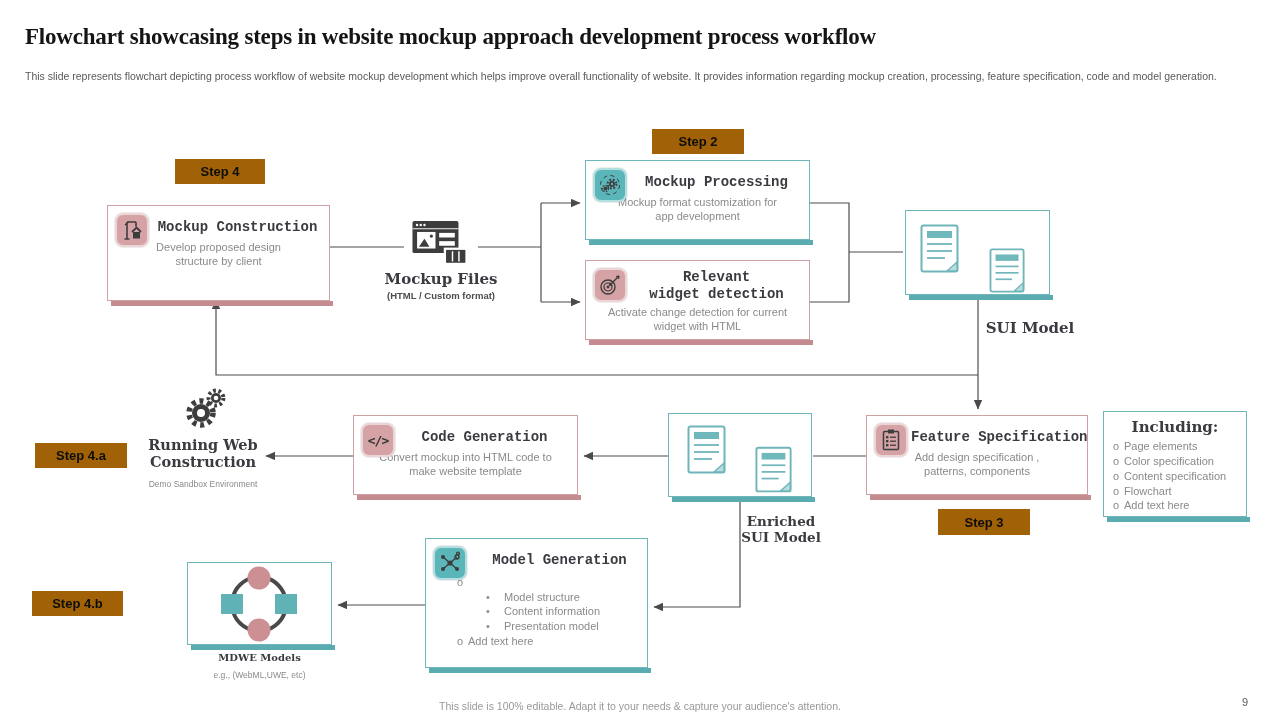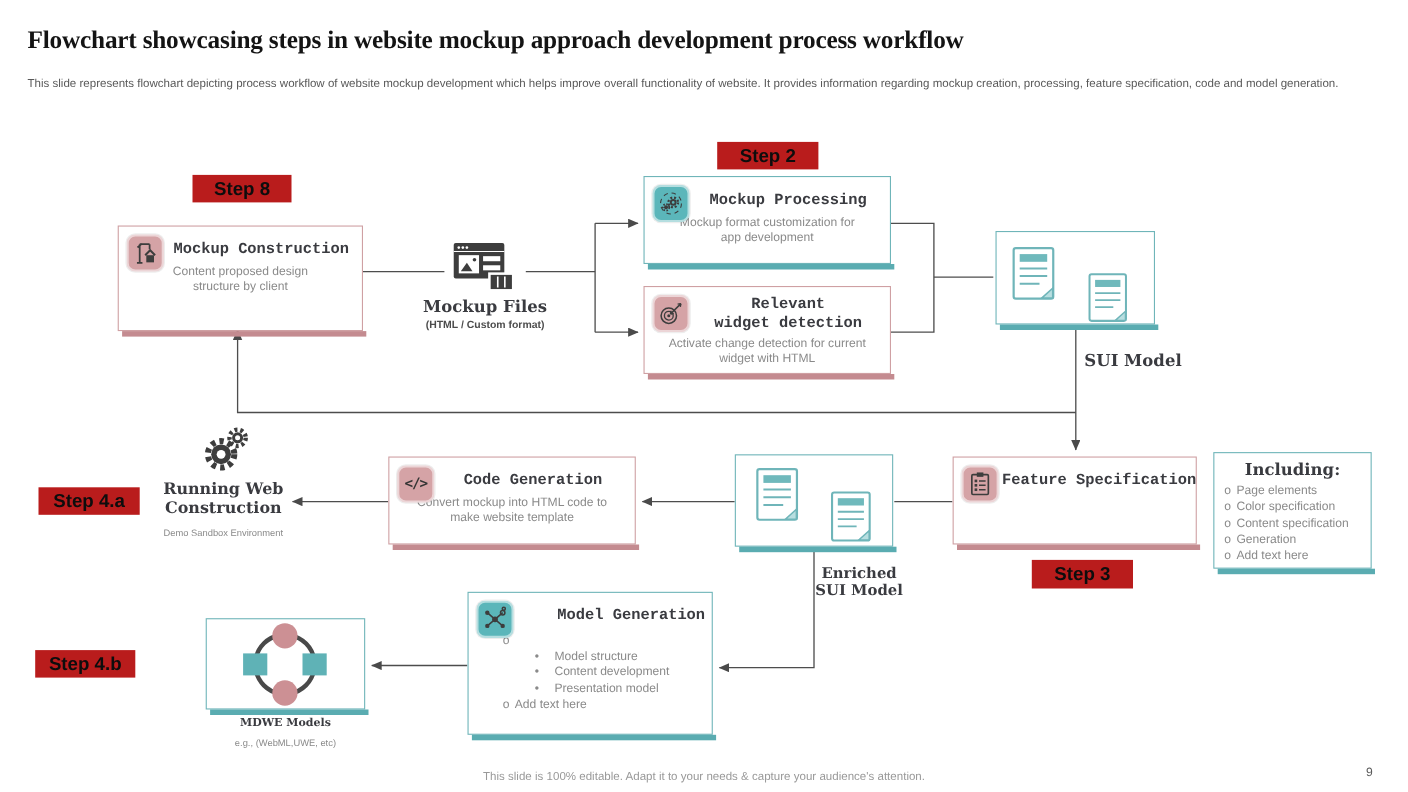--- a/index.html
+++ b/index.html
@@ -8,21 +8,21 @@
   .abs { position:absolute; }
 
   
   .slide-title { left:25px; top:24px; width:1160px;
     font-family:"Liberation Serif", serif; font-weight:bold;
     font-size:23px; color:#141414; letter-spacing:-0.2px; }
   .slide-sub { left:25px; top:69px; width:1232px;
     font-size:10.5px; color:#595959; line-height:1.5; }
 
   
-  .step { background:#b91c1c; color:#0d0d0d; font-weight:bold; font-size:17px;
+  .step { background:#a16207; color:#0d0d0d; font-weight:bold; font-size:13px;
     display:flex; align-items:center; justify-content:center; z-index:3; }
 
   
   #wires { left:0; top:0; z-index:1; }
 
   
   .card { background:#fff; z-index:2; }
   .card.teal { border:1px solid #6FB5B9; }
   .card.pink { border:1px solid #CFA0A3; }
   .card.teal::after, .card.pink::after { content:""; position:absolute;
@@ -88,36 +88,36 @@
     <path d="M978 300 V409" marker-end="url(#arw)"></path>
     <path d="M978 375 H216 V300" marker-end="url(#arw)"></path>
     <path d="M866 456 H813"></path>
     <path d="M668 456 H584" marker-end="url(#arw)"></path>
     <path d="M353 456 H266" marker-end="url(#arw)"></path>
     <path d="M740 500 V607 H654" marker-end="url(#arw)"></path>
     <path d="M425 605 H338" marker-end="url(#arw)"></path>
   </g>
 </svg>
 
-<div class="abs step" style="left:175px;top:159px;width:90px;height:25px">Step 8</div>
+<div class="abs step" style="left:175px;top:159px;width:90px;height:25px">Step 4</div>
 <div class="abs step" style="left:652px;top:129px;width:92px;height:25px">Step 2</div>
 <div class="abs step" style="left:938px;top:509px;width:92px;height:26px">Step 3</div>
 <div class="abs step" style="left:35px;top:443px;width:92px;height:25px">Step 4.a</div>
 <div class="abs step" style="left:32px;top:591px;width:91px;height:25px">Step 4.b</div>
 
 <div class="abs card pink" style="left:107px;top:205px;width:223px;height:96px">
   <div class="icon-sq pink">
     <svg width="24" height="24" viewBox="0 0 24 24" fill="none" stroke="#3D3D3D" stroke-width="1.6">
       <path d="M7 21 V4 M4.5 21 H9.5 M7 4 H16 M16 4 V8.5 M5 7 L9 3.5"></path>
       <path d="M12 14 L16.5 9.5 L21 14" stroke-width="1.8"></path>
       <rect x="13" y="14" width="7" height="6.5" fill="#3D3D3D" stroke="none"></rect>
     </svg>
   </div>
   <div class="card-title">Mockup Construction</div>
-  <div class="card-desc" style="max-width:160px">Content proposed design structure by client</div>
+  <div class="card-desc" style="max-width:160px">Develop proposed design structure by client</div>
 </div>
 
 <div class="abs" style="left:408px;top:220px;width:66px;height:46px;z-index:2">
   <svg width="66" height="46" viewBox="0 0 66 50">
     <rect x="2" y="1" width="50" height="35" rx="2" fill="#3D3D3D"></rect>
     <circle cx="7" cy="5.5" r="1.3" fill="#fff"></circle>
       <circle cx="11" cy="5.5" r="1.3" fill="#fff"></circle>
       <circle cx="15" cy="5.5" r="1.3" fill="#fff"></circle>
     <line x1="2" y1="9.5" x2="52" y2="9.5" stroke="#fff" stroke-width="1"></line>
     <rect x="7" y="13" width="20" height="18" fill="#fff"></rect>
@@ -191,40 +191,41 @@
       <rect x="9" y="1.5" width="6" height="4" fill="#3D3D3D" stroke="none"></rect>
       <rect x="7" y="8" width="2.4" height="2.4" fill="#3D3D3D" stroke="none"></rect>
       <line x1="11" y1="9.2" x2="17" y2="9.2" stroke-width="1.3"></line>
       <rect x="7" y="12" width="2.4" height="2.4" fill="#3D3D3D" stroke="none"></rect>
       <line x1="11" y1="13.2" x2="17" y2="13.2" stroke-width="1.3"></line>
       <rect x="7" y="16" width="2.4" height="2.4" fill="#3D3D3D" stroke="none"></rect>
       <line x1="11" y1="17.2" x2="17" y2="17.2" stroke-width="1.3"></line>
     </svg>
   </div>
   <div class="card-title">Feature Specification</div>
+  <div class="card-desc" style="max-width:165px">Add design specification , patterns, components</div>
 </div>
 
 <div class="abs card teal" style="left:1103px;top:411px;width:144px;height:106px">
   <div class="inc-title">Including:</div>
   <div style="padding:0 4px">
     <div class="lrow">
         <span class="mk">o</span>
         <span>Page elements</span>
       </div>
     <div class="lrow">
         <span class="mk">o</span>
         <span>Color specification</span>
       </div>
     <div class="lrow">
         <span class="mk">o</span>
         <span>Content specification</span>
       </div>
     <div class="lrow">
         <span class="mk">o</span>
-        <span>Generation</span>
+        <span>Flowchart</span>
       </div>
     <div class="lrow">
         <span class="mk">o</span>
         <span>Add text here</span>
       </div>
   </div>
 </div>
 
 <div class="abs card pink" style="left:353px;top:415px;width:225px;height:80px">
   <div class="icon-sq pink">
@@ -272,32 +273,32 @@
     <svg width="26" height="26" viewBox="0 0 26 26" fill="none" stroke="#3D3D3D" stroke-width="1.4">
       <path d="M13 13 L6 7 M13 13 L20 7 M13 13 L6 19 M13 13 L20 19"></path>
       <circle cx="13" cy="13" r="2.6" fill="#3D3D3D" stroke="none"></circle>
       <circle cx="6" cy="7" r="2" fill="#3D3D3D" stroke="none"></circle>
       <circle cx="20" c7="7" cy="7" r="2" fill="none"></circle>
       <circle cx="6" cy="19" r="2" fill="#3D3D3D" stroke="none"></circle>
       <circle cx="20" cy="19" r="2" fill="#3D3D3D" stroke="none"></circle>
       <circle cx="21" cy="3.5" r="1.4" fill="none"></circle>
     </svg>
   </div>
-  <div class="card-title" style="text-align:right;margin-left:52px">Model Generation</div>
+  <div class="card-title" style="text-align:center;margin-left:52px">Model Generation</div>
   <div style="padding:4px 6px 0 26px">
     <div class="lrow">
         <span class="mk">o</span>
       </div>
     <div class="lrow" style="padding-left:28px">
         <span class="mk">•</span>
         <span style="padding-left:8px">Model structure</span>
       </div>
     <div class="lrow" style="padding-left:28px">
         <span class="mk">•</span>
-        <span style="padding-left:8px">Content development</span>
+        <span style="padding-left:8px">Content information</span>
       </div>
     <div class="lrow" style="padding-left:28px">
         <span class="mk">•</span>
         <span style="padding-left:8px">Presentation model</span>
       </div>
     <div class="lrow">
         <span class="mk">o</span>
         <span>Add text here</span>
       </div>
   </div>

